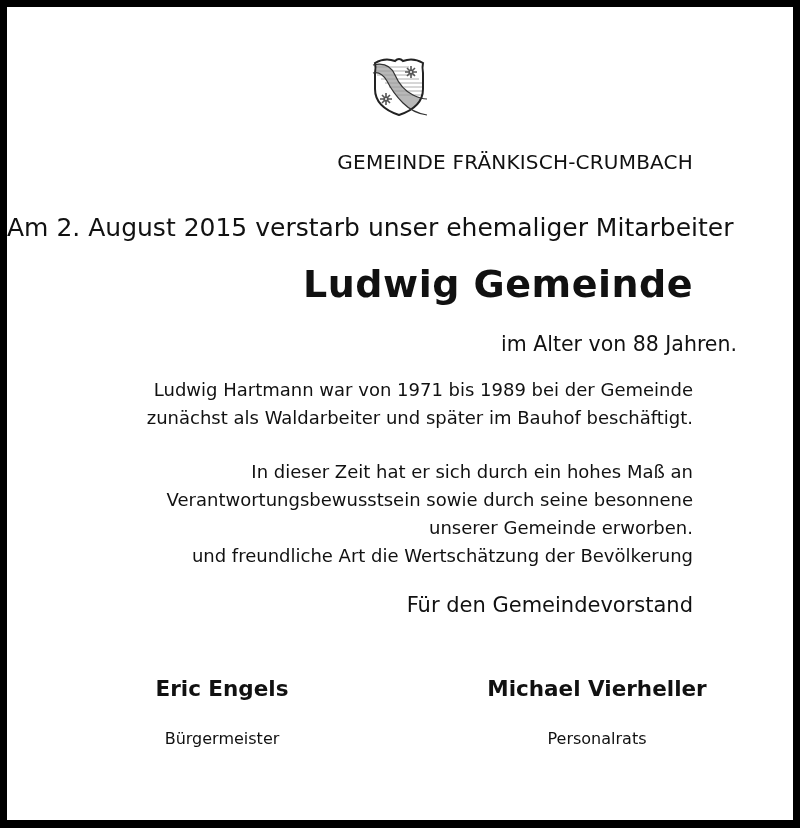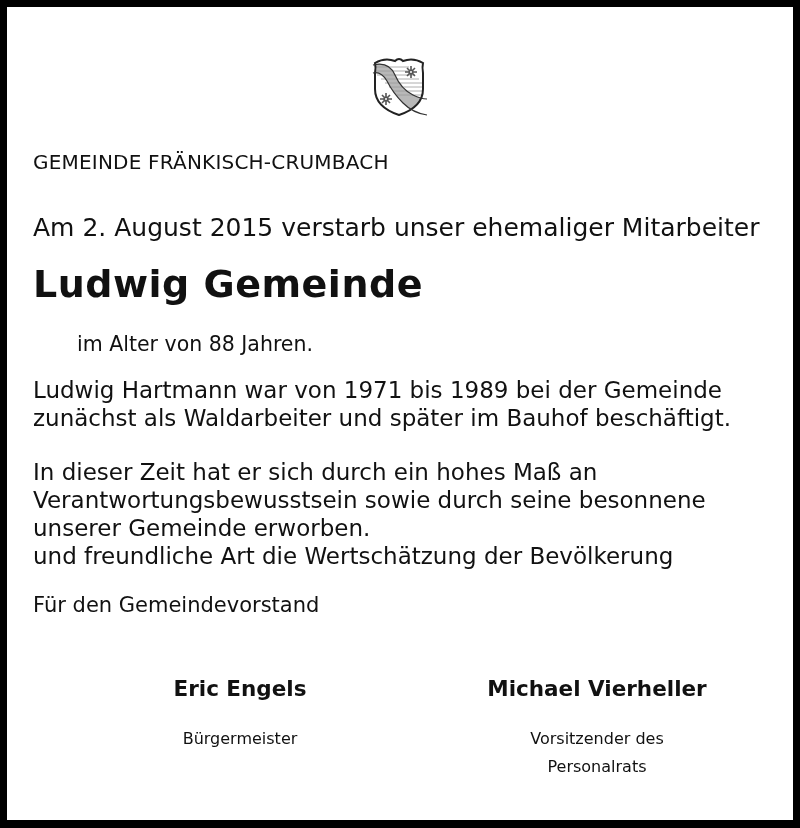--- a/index.html
+++ b/index.html
@@ -2,34 +2,34 @@
 <html><head>
   <meta charset="utf-8">
   <style>
     html, body { margin: 0; padding: 0; background: #000; }
     body { width: 800px; height: 828px; position: relative; overflow: hidden; }
     .card {
       position: absolute; left: 7px; top: 7px; width: 786px; height: 813px;
       background: #fff; color: #111;
       font-family: "DejaVu Sans", sans-serif;
     }
-    .c { position: absolute; left: 0; width: 686px; text-align: left; white-space: nowrap; margin-left: 26px; }
+    .c { position: absolute; left: 0; width: 686px; text-align: right; white-space: nowrap; }
     .crest { position: absolute; left: 362px; top: 48px; width: 60px; height: 64px; }
     .org { top: 143px; font-size: 20px; letter-spacing: 0.2px; }
     .intro { top: 206px; font-size: 25px; }
     .name { top: 255px; font-size: 38px; font-weight: bold; letter-spacing: 0.5px; }
     .age { top: 325px; font-size: 20.5px; padding-left: 44px; }
-    .para { font-size: 23px; line-height: 28px; }
+    .para { font-size: 18px; line-height: 28px; }
     .p1 { top: 369px; }
     .p2 { top: 451px; }
     .sign { top: 584px; font-size: 21px; line-height: 28px; }
     .sig { position: absolute; text-align: center; white-space: nowrap; width: 300px; }
     .sig .nm { font-weight: bold; font-size: 21.5px; }
     .sig .rl { font-size: 16px; line-height: 28px; margin-top: 24px; }
-    .sig-left { left: 83px; top: 669px; }
+    .sig-left { left: 65px; top: 669px; }
     .sig-right { left: 440px; top: 669px; }
   </style>
 </head>
 <body>
 
 <div class="card">
 
   <div class="crest">
     <svg width="60" height="64" viewBox="0 0 60 64">
       <defs>
@@ -83,18 +83,17 @@
   <div class="sig sig-left">
     <div class="nm">Eric Engels</div>
     <div class="rl">
       <div>Bürgermeister</div>
     </div>
   </div>
 
   <div class="sig sig-right">
     <div class="nm">Michael Vierheller</div>
     <div class="rl">
-      <div>Vorsitzender des</div>
       <div>Personalrats</div>
     </div>
   </div>
 
 </div>
 
 </body></html>

